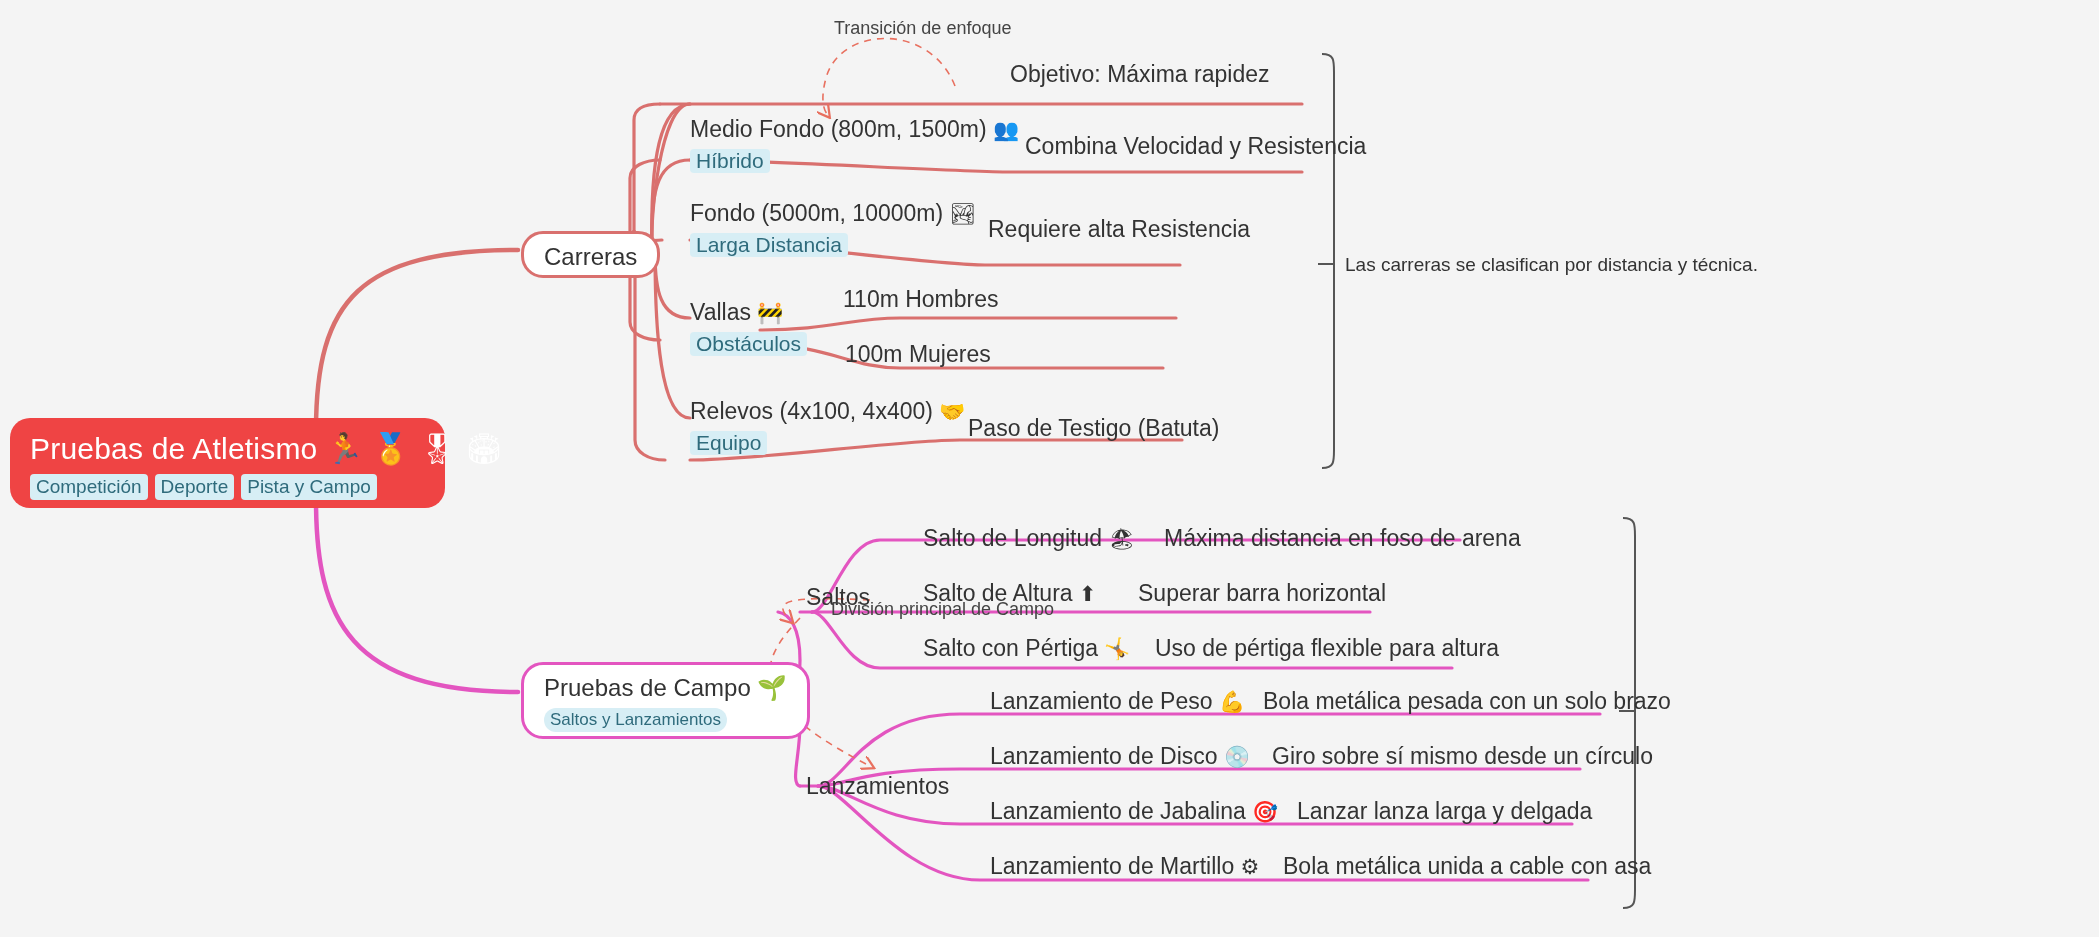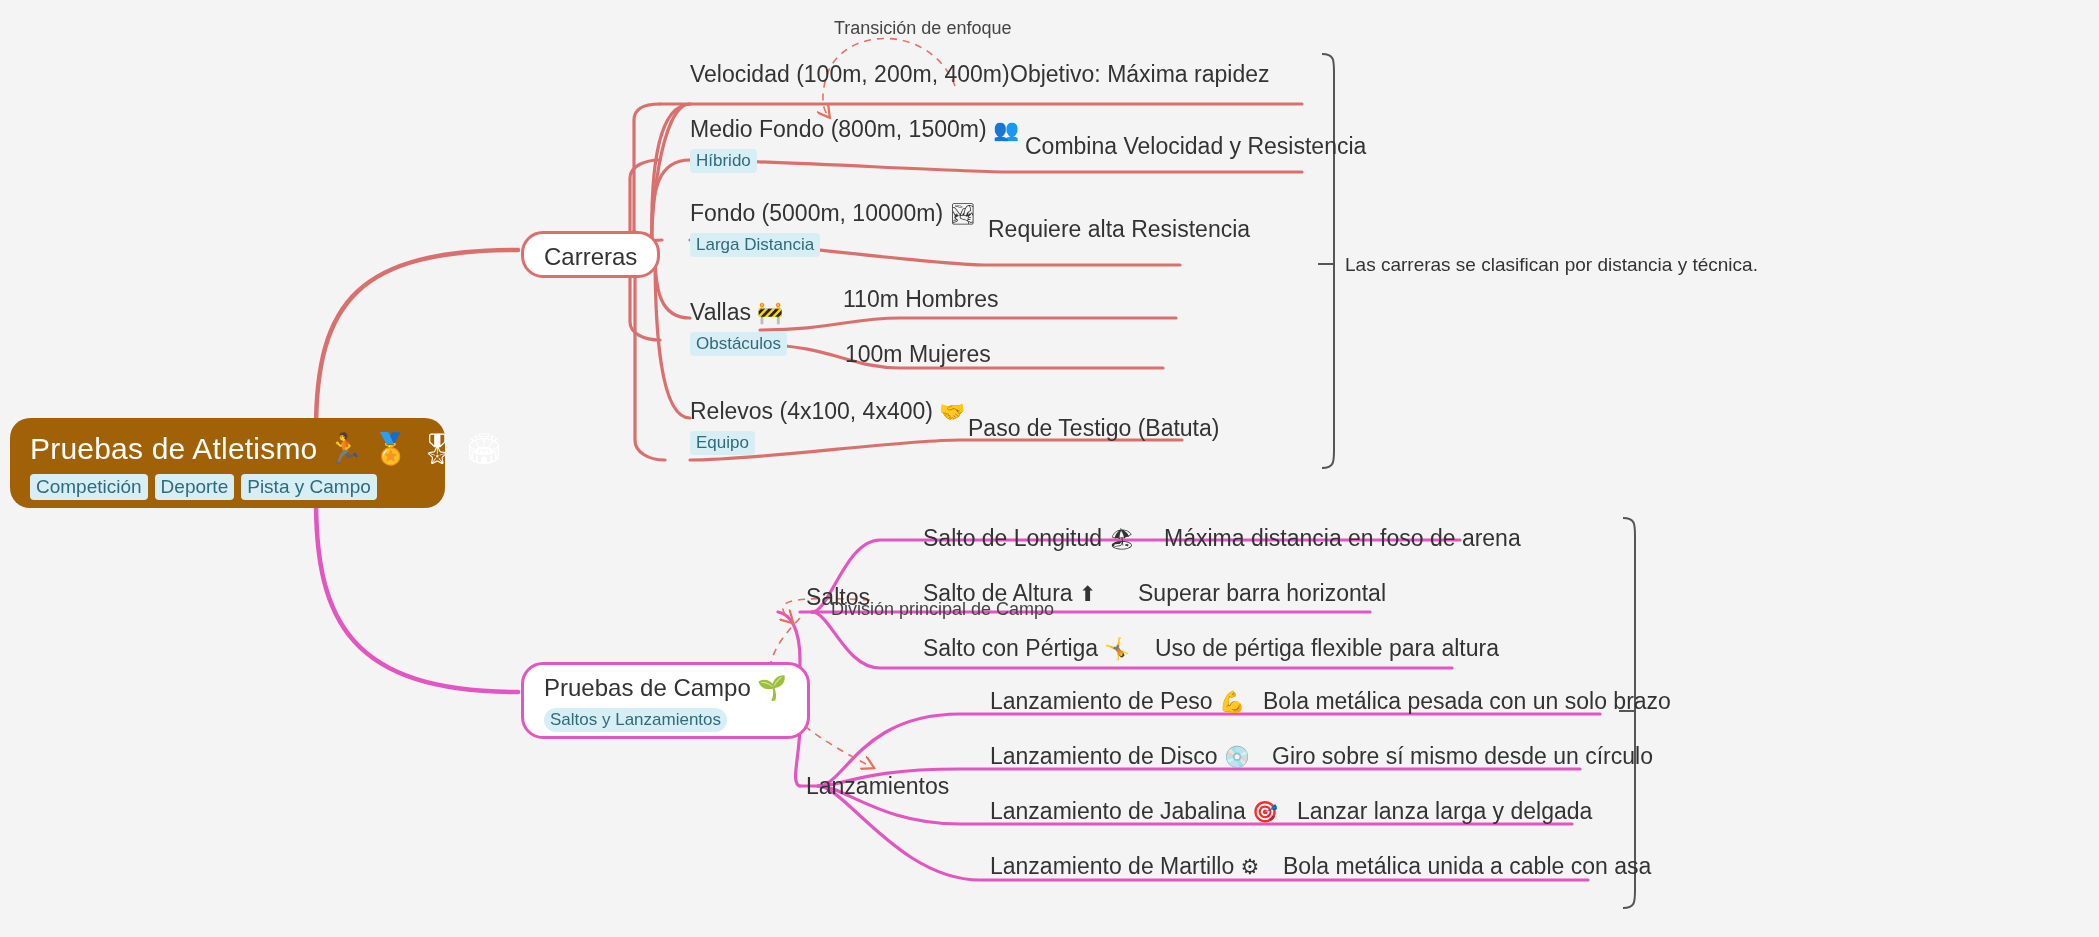--- a/index.html
+++ b/index.html
@@ -11,21 +11,21 @@
     position:relative;
   }
   #canvas{position:absolute;left:0;top:0;width:2099px;height:937px;}
   svg.layer{position:absolute;left:0;top:0;width:2099px;height:937px;pointer-events:none;}
 
   .node{position:absolute;box-sizing:border-box;}
 
   
   .root{
     left:10px;top:418px;width:435px;height:90px;
-    background:#a16207;border-radius:20px;
+    background:#ef4444;border-radius:20px;
     padding:14px 20px 10px 20px;
   }
   .root-title{
     color:#ffffff;font-size:30px;line-height:34px;white-space:nowrap;
     font-weight:400;letter-spacing:.2px;
   }
   .root-tags{margin-top:8px;display:flex;gap:7px;}
   .root-tags .tag{
     background:#d7eef5;color:#2f6b7c;font-size:19px;line-height:17px;
     padding:4px 6px 5px 6px;border-radius:4px;white-space:nowrap;
@@ -46,21 +46,21 @@
   .pill-carreras{left:521px;top:231px;border:3px solid #d9706e;}
   .pill-campo{left:521px;top:662px;border:3px solid #e355c0;}
 
   
   .leaf{
     position:absolute;white-space:nowrap;color:#333333;
     font-size:23px;line-height:27px;
   }
   .leaf .tag{
     display:inline-block;background:#d7eef5;color:#2f6b7c;
-    font-size:17px;line-height:17px;padding:3px 6px 4px 6px;
+    font-size:21px;line-height:17px;padding:3px 6px 4px 6px;
     border-radius:4px;margin-top:6px;
   }
   .leaf .emoji{font-size:21px;}
 
   .mid{position:absolute;white-space:nowrap;color:#333333;font-size:23px;line-height:27px;}
 
   .annot{position:absolute;white-space:nowrap;color:#444444;font-size:18px;line-height:22px;}
   .bracket-note{position:absolute;white-space:nowrap;color:#333333;font-size:19px;line-height:23px;}
 </style>
 </head>
@@ -141,23 +141,20 @@
       <span class="tag">Competición</span>
       <span class="tag">Deporte</span>
       <span class="tag">Pista y Campo</span>
     </div>
   </div>
 
   <div class="node pill pill-carreras">
     <div class="pill-title">Carreras</div>
   </div>
 
-  <div class="leaf" style="left:690px;top:61px;">
-    <span>Velocidad (100m, 200m, 400m)</span>
-  </div>
   <div class="leaf" style="left:1010px;top:61px;">
     <span>Objetivo: Máxima rapidez</span>
   </div>
 
   <div class="leaf" style="left:690px;top:116px;">
     <span>Medio Fondo (800m, 1500m)</span>
     <span class="emoji">👥</span>
     <br><span class="tag">Híbrido</span>
   </div>
   <div class="leaf" style="left:1025px;top:133px;">

